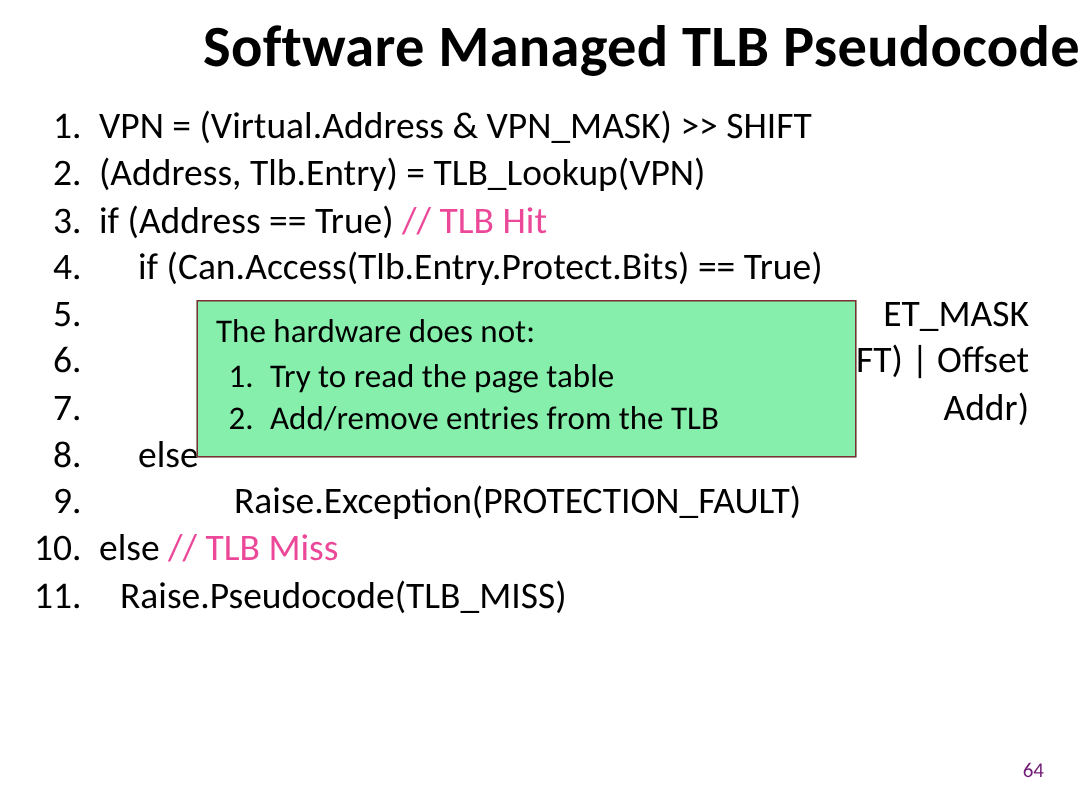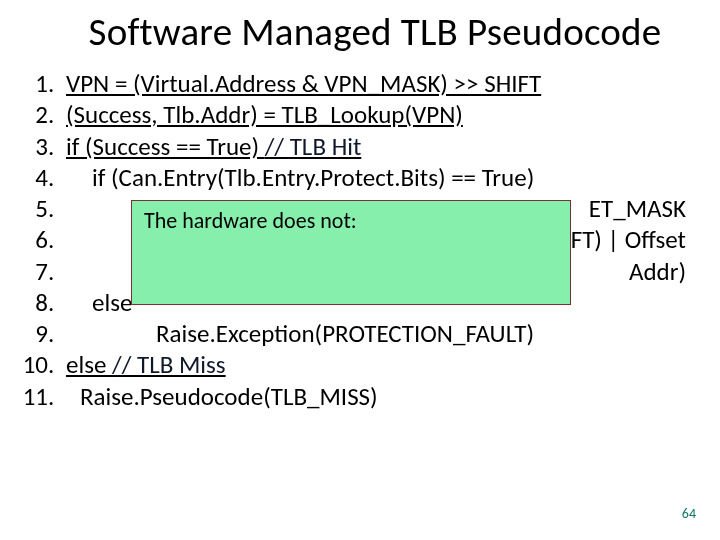--- a/index.html
+++ b/index.html
@@ -13,43 +13,42 @@
     overflow: hidden;
     position: relative;
   }
   .slide {
     position: relative;
     width: 720px;
     height: 540px;
   }
   .title {
     font-size: 39px;
-    font-weight: 400;
-    text-align: center;
+    font-weight: 700;
+    text-align: right;
     padding: 8px 0 0 30px;
     letter-spacing: 0.2px;
   }
   .code-list {
     position: absolute;
     top: 68px;
     left: 22px;
     right: 20px;
     font-size: 25px;
     line-height: 1.25;
   }
   .code-list ol {
     margin: 0;
     padding-left: 38px;
   }
   .code-list li {
     padding-left: 6px;
-    text-decoration: underline;
   }
   .ind2 { padding-left: 26px; display: inline-block; }
-  .comment { color: #0f172a; }
+  .comment { color: #ec4899; }
   .overlay {
     position: absolute;
     left: 131px;
     top: 200px;
     width: 440px;
     height: 105px;
     background: #86efac;
     border: 1px solid #7e2f35;
     color: #000;
     padding: 6px 10px 2px 12px;
@@ -65,46 +64,50 @@
     padding-left: 30px;
   }
   .overlay li {
     padding-left: 6px;
   }
   .pagenum {
     position: absolute;
     right: 24px;
     bottom: 18px;
     font-size: 14px;
-    color: #0f766e;
+    color: #701a75;
     text-align: center;
   }
 </style>
 </head>
 <body>
 
 <div class="slide">
 
   <div class="title">Software Managed TLB Pseudocode</div>
 
   <div class="code-list">
     <ol>
       <li><span>VPN = (Virtual.Address &amp; VPN_MASK) &gt;&gt; SHIFT</span></li>
-      <li><span>(Success, Tlb.Addr) = TLB_Lookup(VPN)</span></li>
-      <li><span>if (Success == True) </span><span class="comment">// TLB Hit</span></li>
-      <li><span class="ind2">if (Can.Entry(Tlb.Entry.Protect.Bits) == True)</span></li>
+      <li><span>(Address, Tlb.Entry) = TLB_Lookup(VPN)</span></li>
+      <li><span>if (Address == True) </span><span class="comment">// TLB Hit</span></li>
+      <li><span class="ind2">if (Can.Access(Tlb.Entry.Protect.Bits) == True)</span></li>
       <li><span></span><span style="position:absolute; right:14px;margin-left:48px;">ET_MASK</span></li>
       <li><span></span><span style="position:absolute; right:14px;">HIFT) | Offset</span></li>
       <li><span></span><span style="position:absolute; right:14px;text-align:center;">Addr)</span></li>
       <li><span class="ind2">else</span></li>
       <li><span style="padding-left:90px; display:inline-block;text-align:center;">Raise.Exception(PROTECTION_FAULT)</span></li>
       <li><span>else </span><span class="comment">// TLB Miss</span></li>
       <li><span style="padding-left:14px; display:inline-block;">Raise.Pseudocode(TLB_MISS)</span></li>
     </ol>
   </div>
 
   <div class="overlay">
     <div class="hdr">The hardware does not:</div>
+    <ol>
+      <li>Try to read the page table</li>
+      <li>Add/remove entries from the TLB</li>
+    </ol>
   </div>
 
   <div class="pagenum">64</div>
 
 </div>
 
 </body></html>

